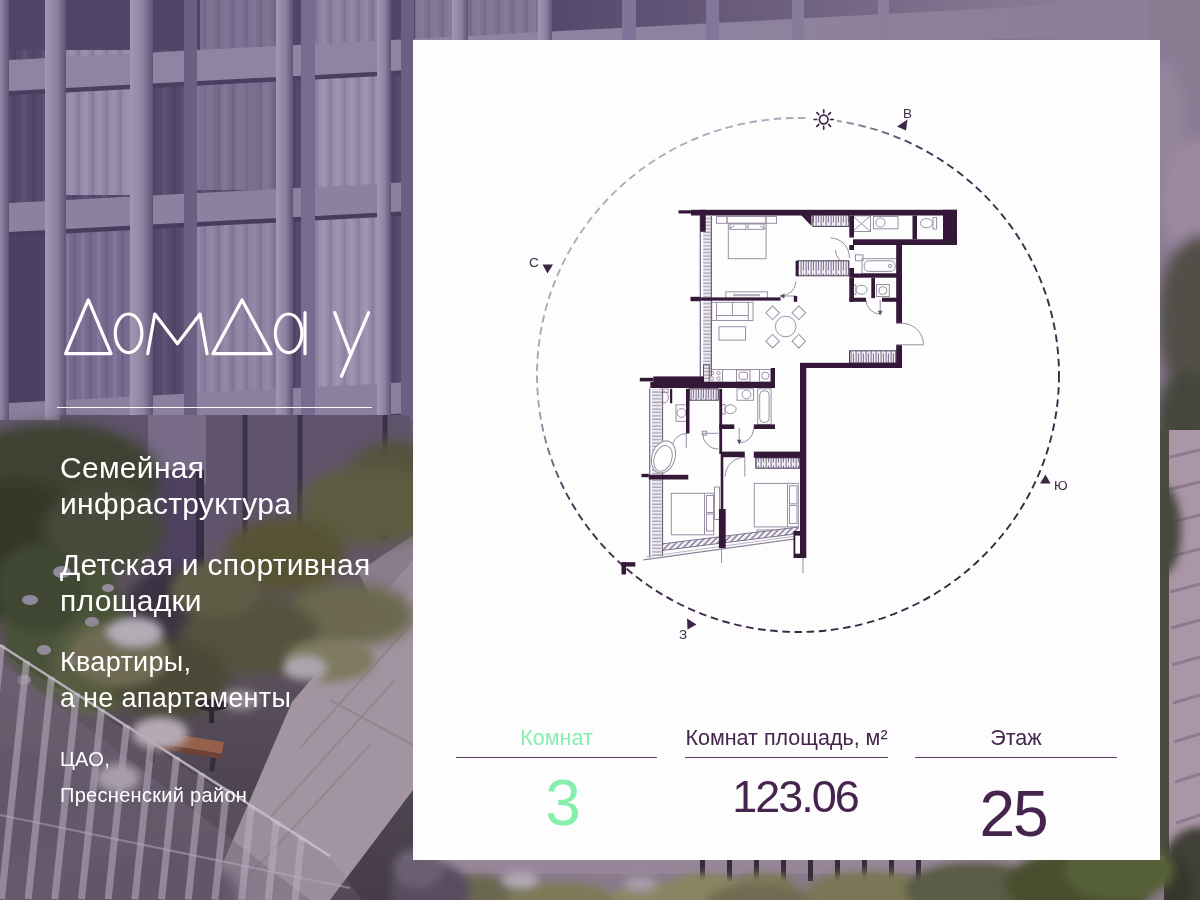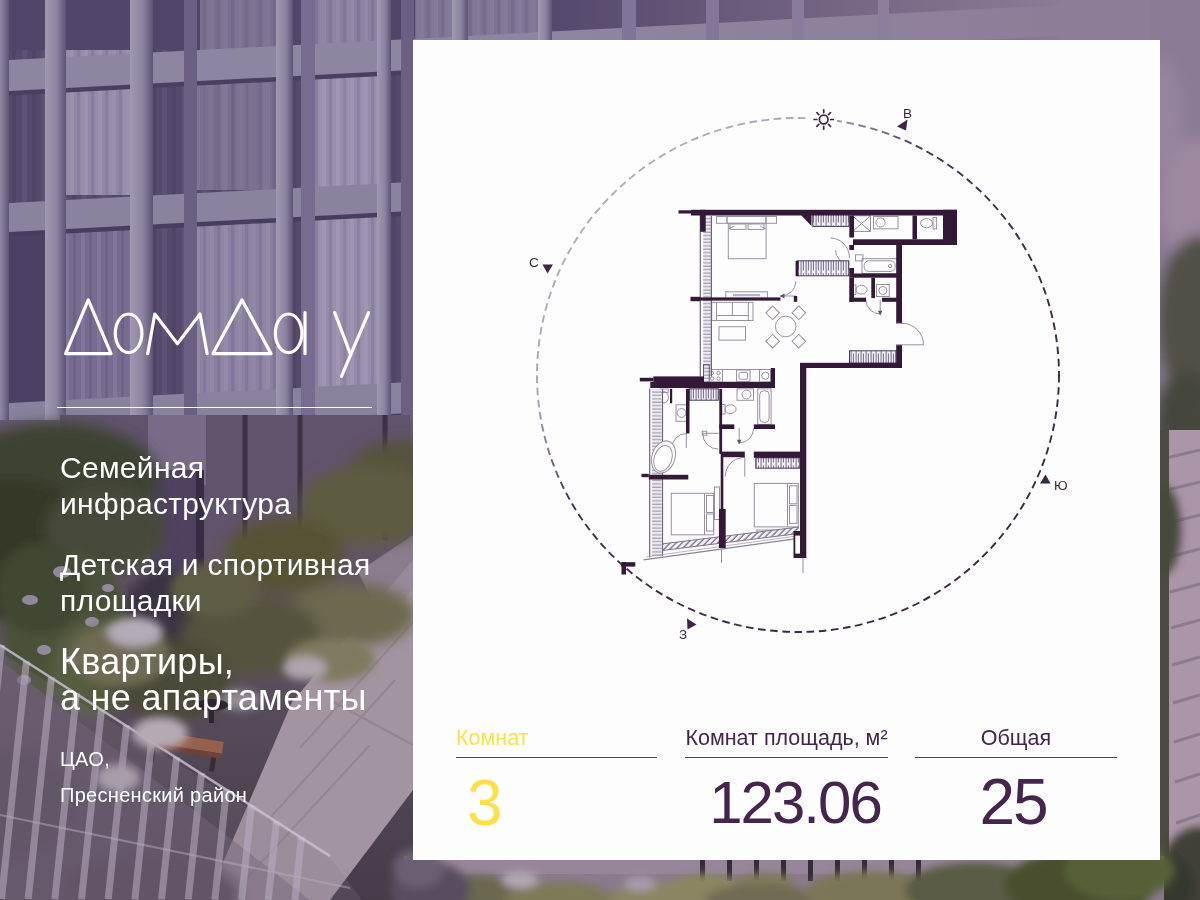--- a/index.html
+++ b/index.html
@@ -616,34 +616,34 @@
  <path d="M311.6,20.6 L284.5,84.4"></path>
 </g>
 </svg>
 
 <div class="abs" style="left:57px;top:406.6px;width:315px;height:1.6px;background:#ffffff;opacity:0.95"></div>
 
 <div class="abs" style="left:60px;top:547px;color:#fff;font-size:30px;line-height:36.4px;letter-spacing:0.3px">Детская и спортивная<br>площадки</div>
 
 <div class="abs" style="left:60px;top:450px;color:#fff;font-size:30px;line-height:36.4px;letter-spacing:0.3px">Семейная<br>инфраструктура</div>
 
-<div class="abs" style="left:60px;top:644px;color:#fff;font-size:36px;line-height:36.4px;letter-spacing:0.3px">Квартиры,<br>а не апартаменты</div>
+<div class="abs" style="left:60px;top:644px;color:#fff;font-size:27px;line-height:36.4px;letter-spacing:0.3px">Квартиры,<br>а не апартаменты</div>
 
 <div class="abs" style="left:60px;top:741px;color:#fff;font-size:20px;line-height:36.4px;letter-spacing:0.3px">ЦАО,<br>Пресненский район</div>
 
-<div class="abs" style="left:456px;top:726px;width:201px;color:#fde047">
+<div class="abs" style="left:456px;top:726px;width:201px;text-align:center;color:#86efac">
  <div style="font-size:21.5px;line-height:24px">Комнат</div>
  <div style="height:7px;border-bottom:1.6px solid #5e3c66"></div>
  <div style="font-size:64px;line-height:68px;margin-top:11px;letter-spacing:-2px;padding-left:11px">3</div>
 </div>
 
 <div class="abs" style="left:685px;top:726px;width:203px;text-align:center;color:#45254d">
  <div style="font-size:21.5px;line-height:24px">Комнат площадь, м²</div>
  <div style="height:7px;border-bottom:1.6px solid #5e3c66"></div>
- <div style="font-size:60px;line-height:68px;margin-top:11px;letter-spacing:-2px;padding-left:17px">123.06</div>
+ <div style="font-size:45px;line-height:68px;margin-top:5px;letter-spacing:-2px;padding-left:17px">123.06</div>
 </div>
 
 <div class="abs" style="left:915px;top:726px;width:202px;text-align:center;color:#45254d">
- <div style="font-size:21.5px;line-height:24px">Общая</div>
+ <div style="font-size:21.5px;line-height:24px">Этаж</div>
  <div style="height:7px;border-bottom:1.6px solid #5e3c66"></div>
- <div style="font-size:64px;line-height:68px;margin-top:10px;letter-spacing:-2px;padding-right:6px">25</div>
+ <div style="font-size:64px;line-height:68px;margin-top:22px;letter-spacing:-2px;padding-right:6px">25</div>
 </div>
 </div>
 
 </body></html>

